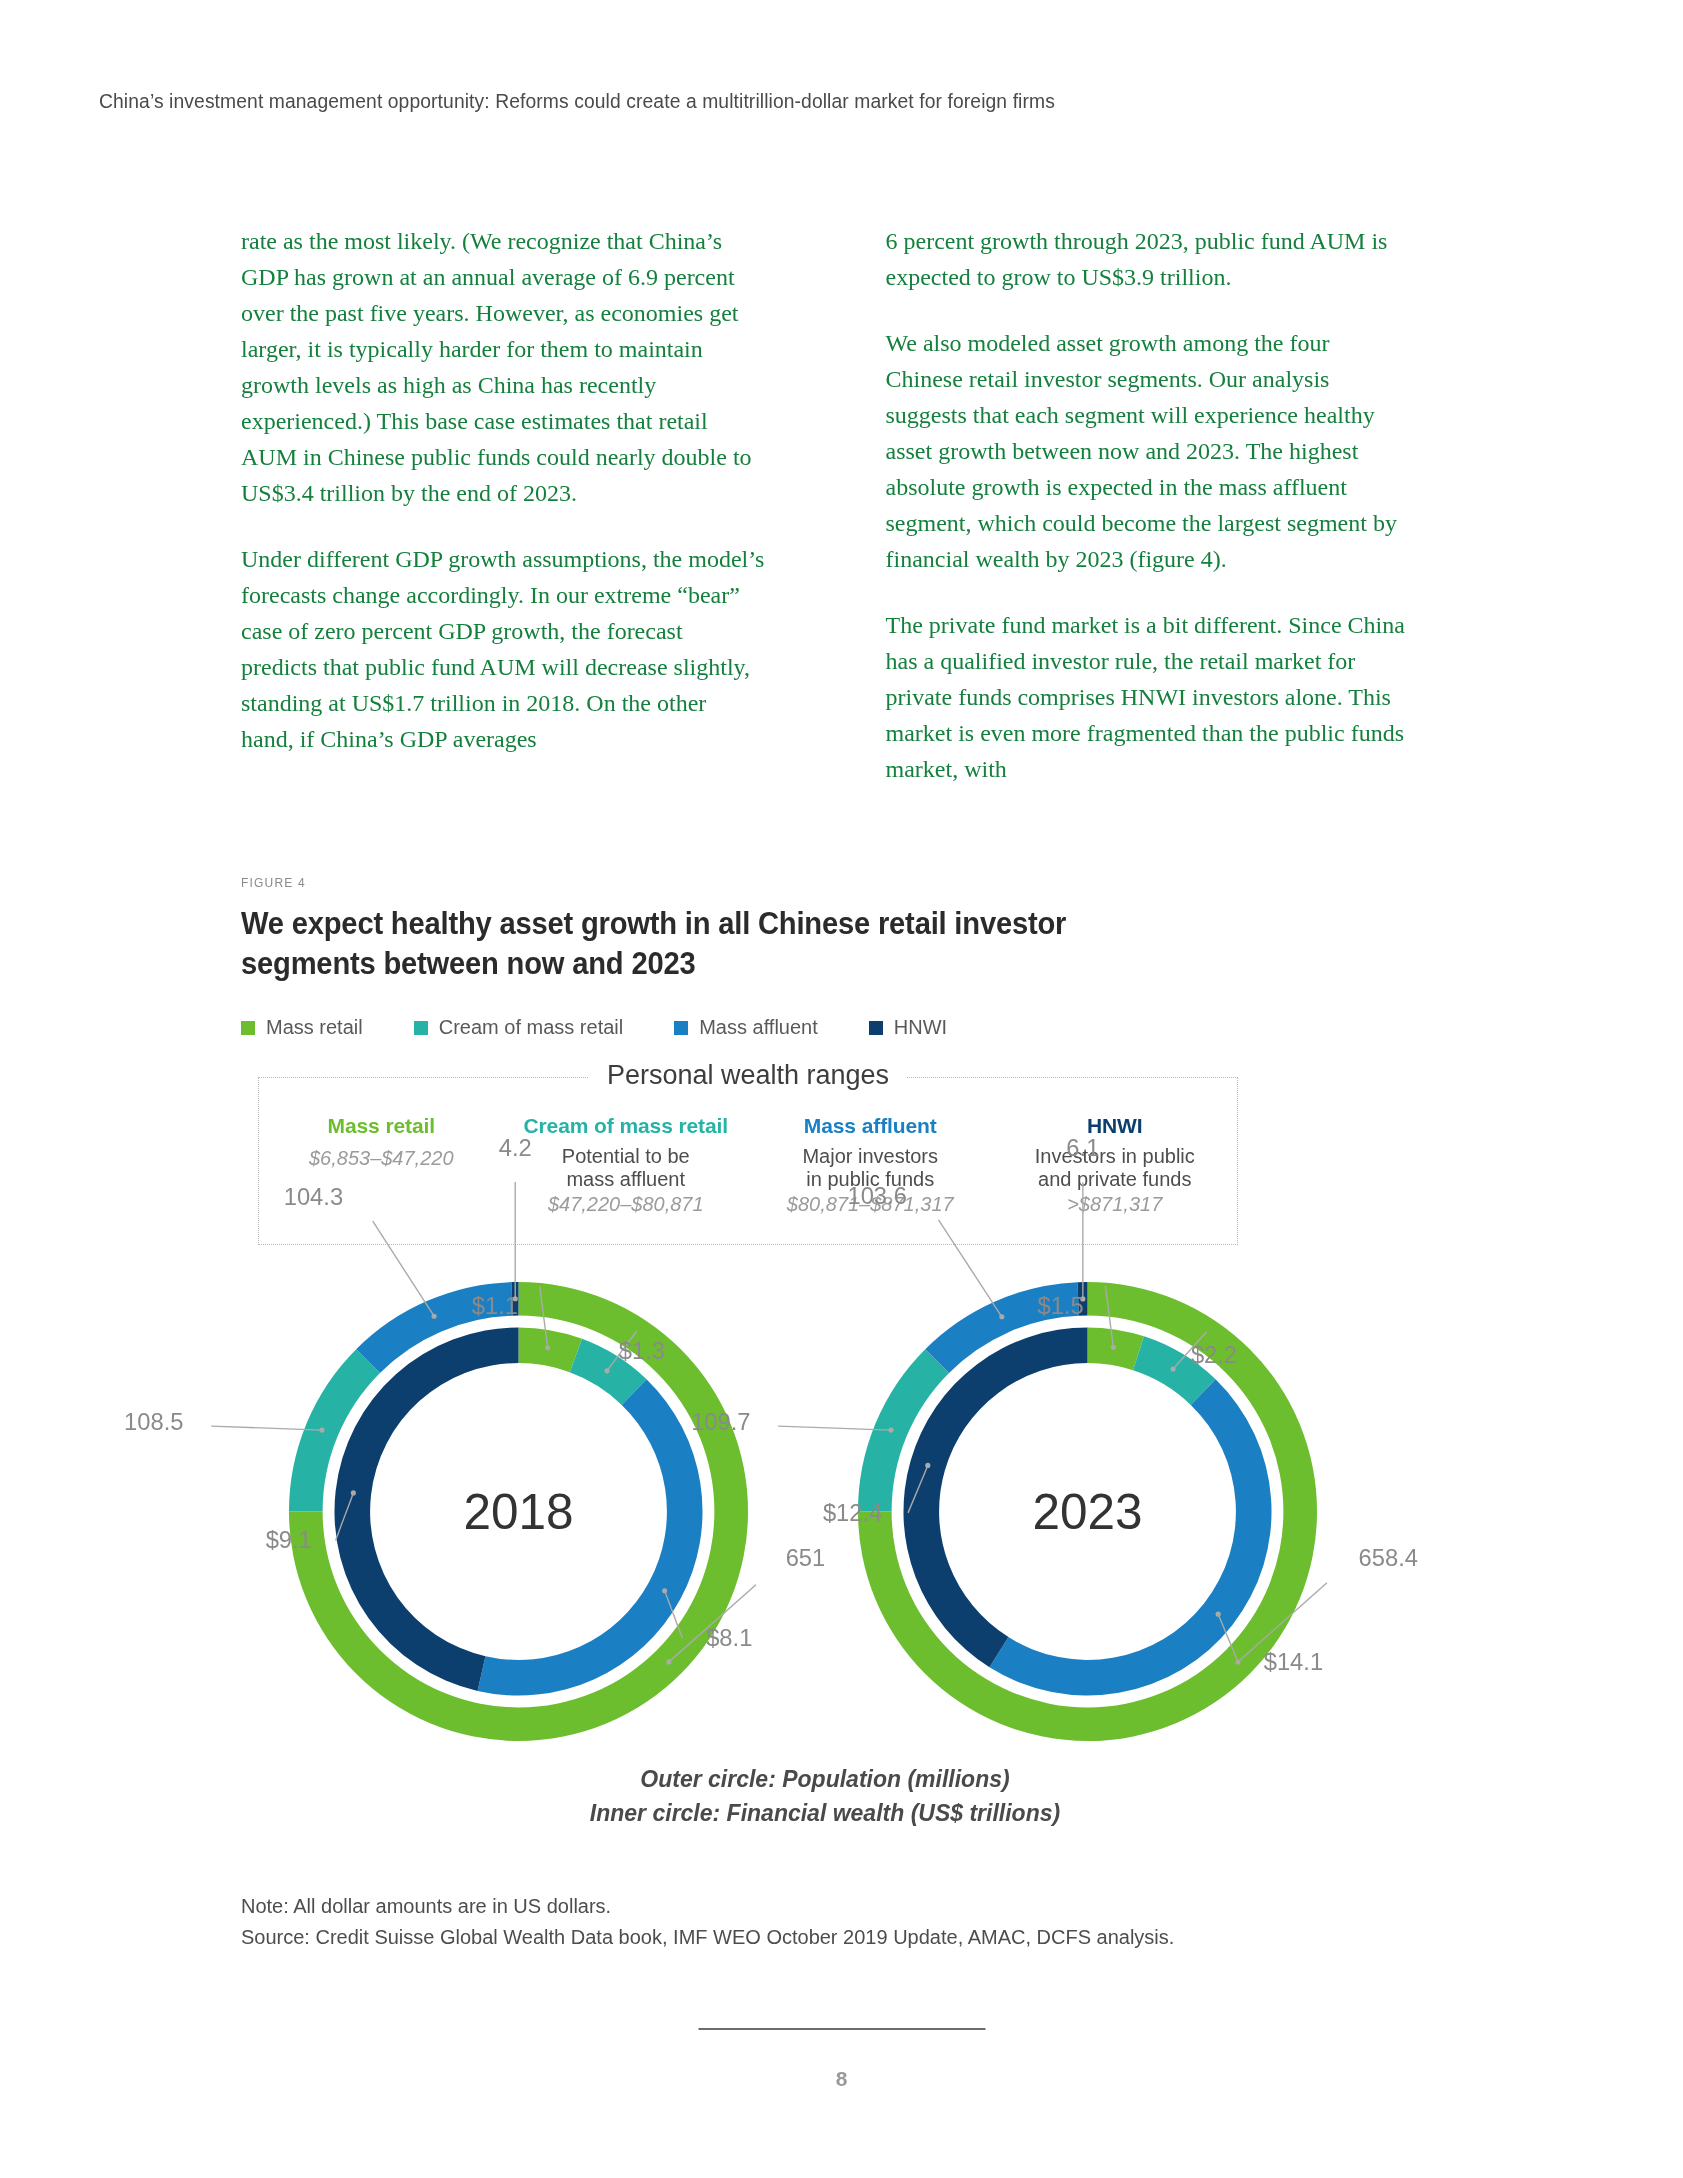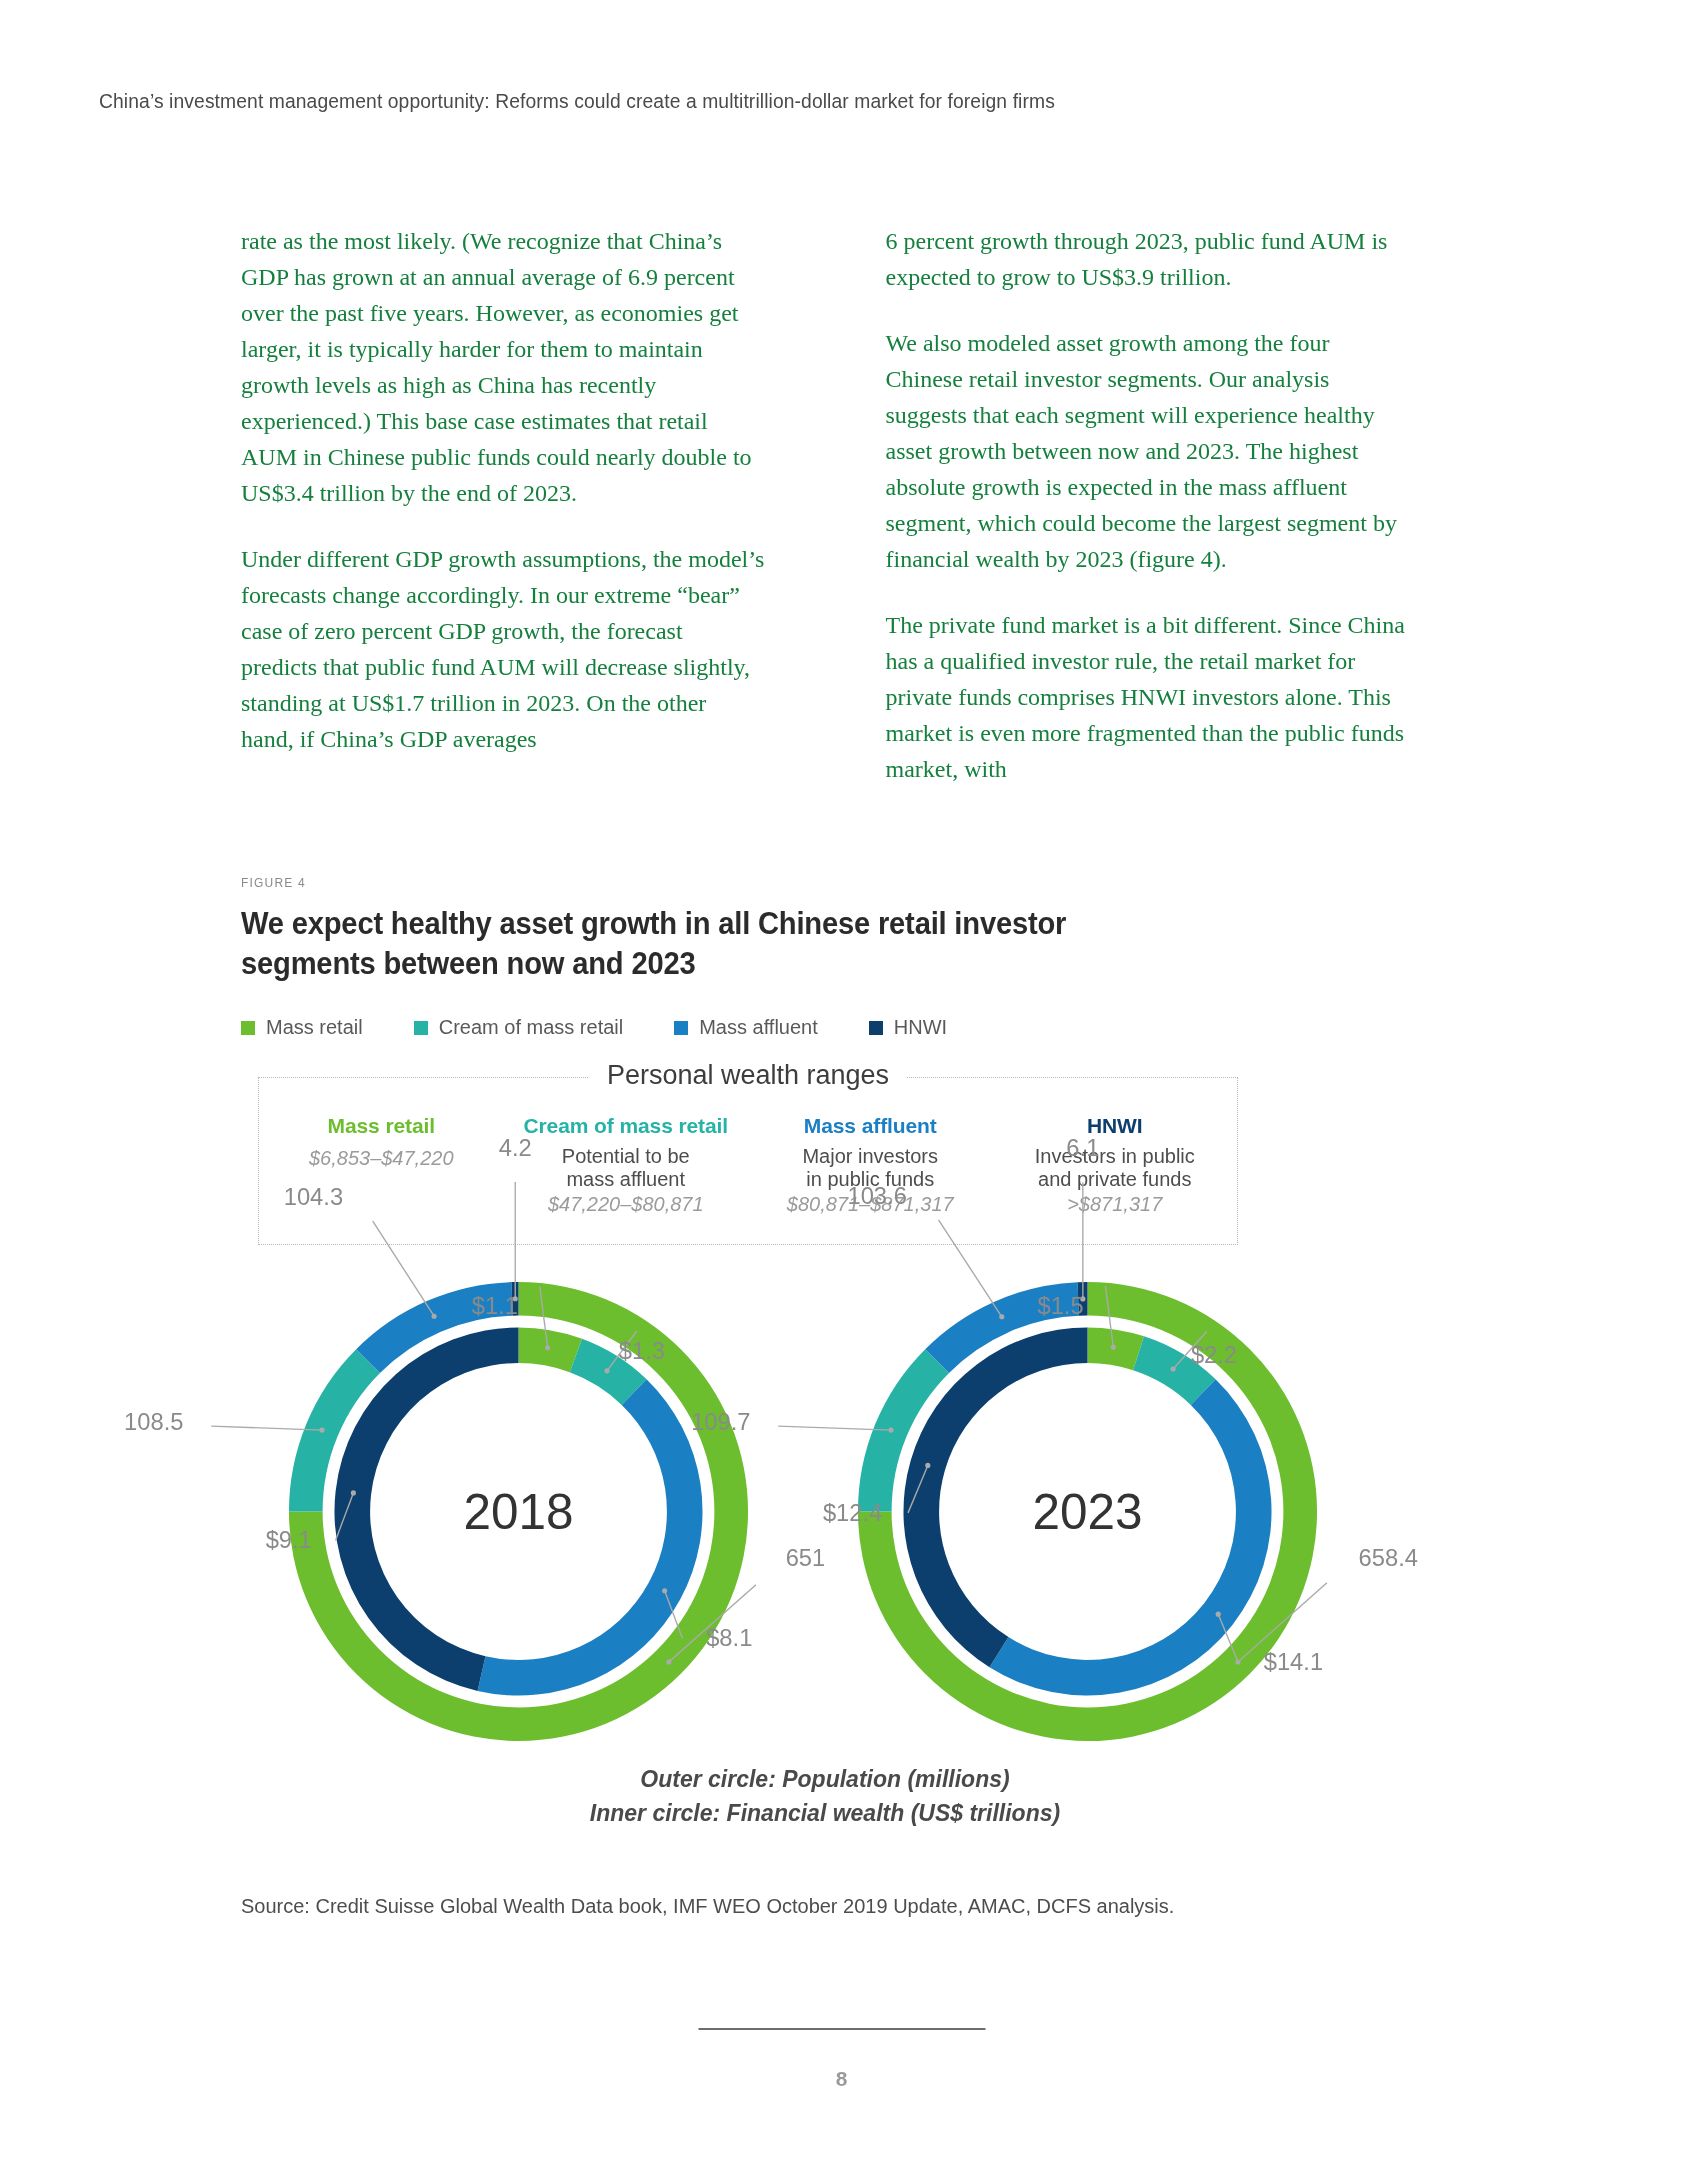--- a/index.html
+++ b/index.html
@@ -111,21 +111,21 @@
 </head>
 <body>
 
 <div class="page">
 
   <div class="runhead">China’s investment management opportunity: Reforms could create a multitrillion-dollar market for foreign firms</div>
 
   <div class="cols">
     <div class="col">
       <p>rate as the most likely. (We recognize that China’s GDP has grown at an annual average of 6.9 percent over the past five years. However, as economies get larger, it is typically harder for them to maintain growth levels as high as China has recently experienced.) This base case estimates that retail AUM in Chinese public funds could nearly double to US$3.4 trillion by the end of 2023.</p>
-      <p>Under different GDP growth assumptions, the model’s forecasts change accordingly. In our extreme “bear” case of zero percent GDP growth, the forecast predicts that public fund AUM will decrease slightly, standing at US$1.7 trillion in 2023. On the other hand, if China’s GDP averages</p>
+      <p>Under different GDP growth assumptions, the model’s forecasts change accordingly. In our extreme “bear” case of zero percent GDP growth, the forecast predicts that public fund AUM will decrease slightly, standing at US$1.7 trillion in 2018. On the other hand, if China’s GDP averages</p>
     </div>
     <div class="col">
       <p>6 percent growth through 2023, public fund AUM is expected to grow to US$3.9 trillion.</p>
       <p>We also modeled asset growth among the four Chinese retail investor segments. Our analysis suggests that each segment will experience healthy asset growth between now and 2023. The highest absolute growth is expected in the mass affluent segment, which could become the largest segment by financial wealth by 2023 (figure 4).</p>
       <p>The private fund market is a bit different. Since China has a qualified investor rule, the retail market for private funds comprises HNWI investors alone. This market is even more fragmented than the public funds market, with</p>
     </div>
   </div>
 
   <div class="fig">
 
@@ -253,20 +253,21 @@
           </svg>
         </div>
     </div>
 
     <div class="circ-caps">
       <div>Outer circle: Population (millions)</div>
       <div>Inner circle: Financial wealth (US$ trillions)</div>
     </div>
 
     <div class="notes">
+      <div>Note: All dollar amounts are in US dollars.</div>
       <div>Source: Credit Suisse Global Wealth Data book, IMF WEO October 2019 Update, AMAC, DCFS analysis.</div>
     </div>
 
   </div>
 
   <div class="foot-rule"></div>
   <div class="foot-num">8</div>
 
 </div>
 

